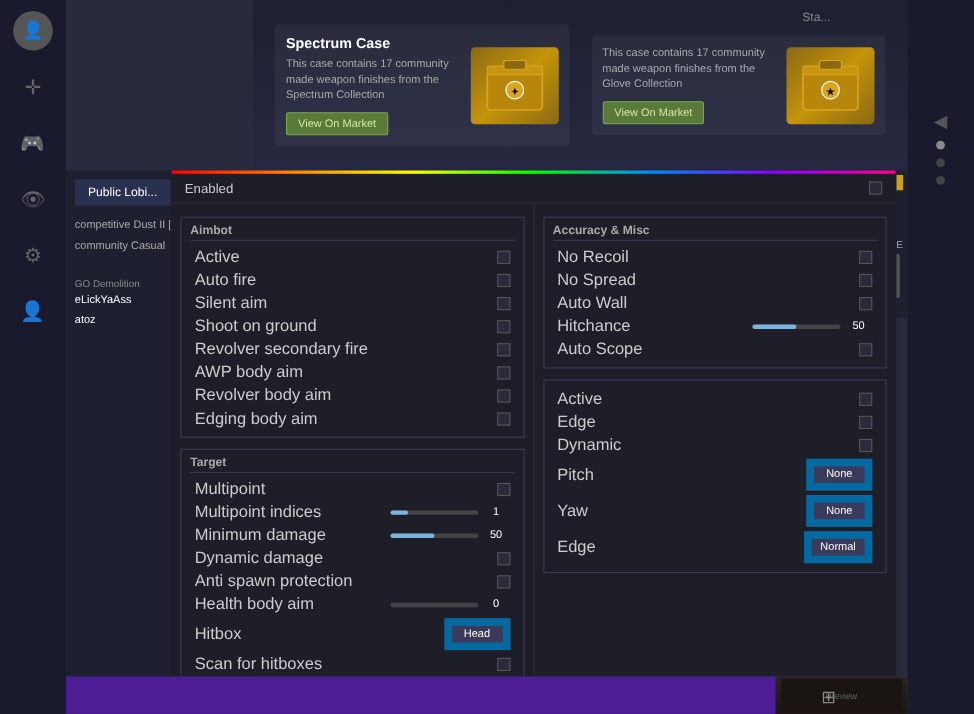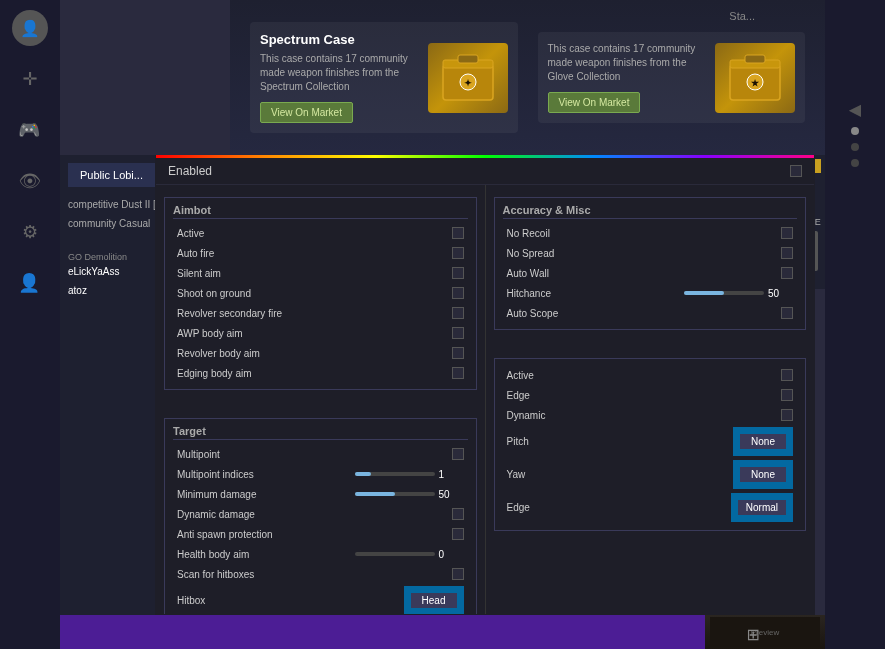--- a/index.html
+++ b/index.html
@@ -174,36 +174,36 @@
       display: flex;
       flex: 1;
       overflow: hidden;
     }
 
     .menu-left, .menu-right {
       flex: 1;
       padding: 8px;
       display: flex;
       flex-direction: column;
-      gap: 20px;
+      gap: 2px;
     }
 
     .menu-left { border-right: 1px solid #333; }
 
     .menu-row {
       display: flex;
       align-items: center;
       justify-content: space-between;
       padding: 2px 4px;
       min-height: 20px;
     }
 
     .menu-row-label {
       color: #ccc;
-      font-size: 10px;
+      font-size: 15px;
       flex: 1;
     }
 
     .checkbox {
       width: 12px; height: 12px;
       border: 1px solid #555;
       background: #2a2a3a;
       flex-shrink: 0;
     }
 
@@ -225,21 +225,21 @@
     .slider-fill {
       height: 100%;
       background: #7ab5e0;
       border-radius: 2px;
     }
 
     .slider-value {
       color: #fff;
       font-size: 10px;
       min-width: 25px;
-      text-align: left;
+      text-align: center;
     }
 
     .dropdown-btn {
       background: #3a3a5a;
       color: #fff;
       border: 7px solid #0369a1;
       padding: 2px 8px;
       font-size: 10px;
       cursor: pointer;
       min-width: 60px;
@@ -457,26 +457,26 @@
         <div class="menu-row">
           <span class="menu-row-label">Health body aim</span>
           <div class="slider-container">
             <div class="slider-track">
               <div class="slider-fill" style="width:0%"></div>
             </div>
             <span class="slider-value">0</span>
           </div>
         </div>
         <div class="menu-row">
-          <span class="menu-row-label">Scan for hitboxes</span>
-          <div class="checkbox"></div>
-        </div>
-        <div class="menu-row">
           <span class="menu-row-label">Hitbox</span>
           <button class="dropdown-btn">Head</button>
+        </div>
+        <div class="menu-row">
+          <span class="menu-row-label">Scan for hitboxes</span>
+          <div class="checkbox"></div>
         </div>
       </div>
     </div>
 
     <div class="menu-right">
 
       <div class="subsection">
         <div class="subsection-title">Accuracy &amp; Misc</div>
         <div class="menu-row">
           <span class="menu-row-label">No Recoil</span>

